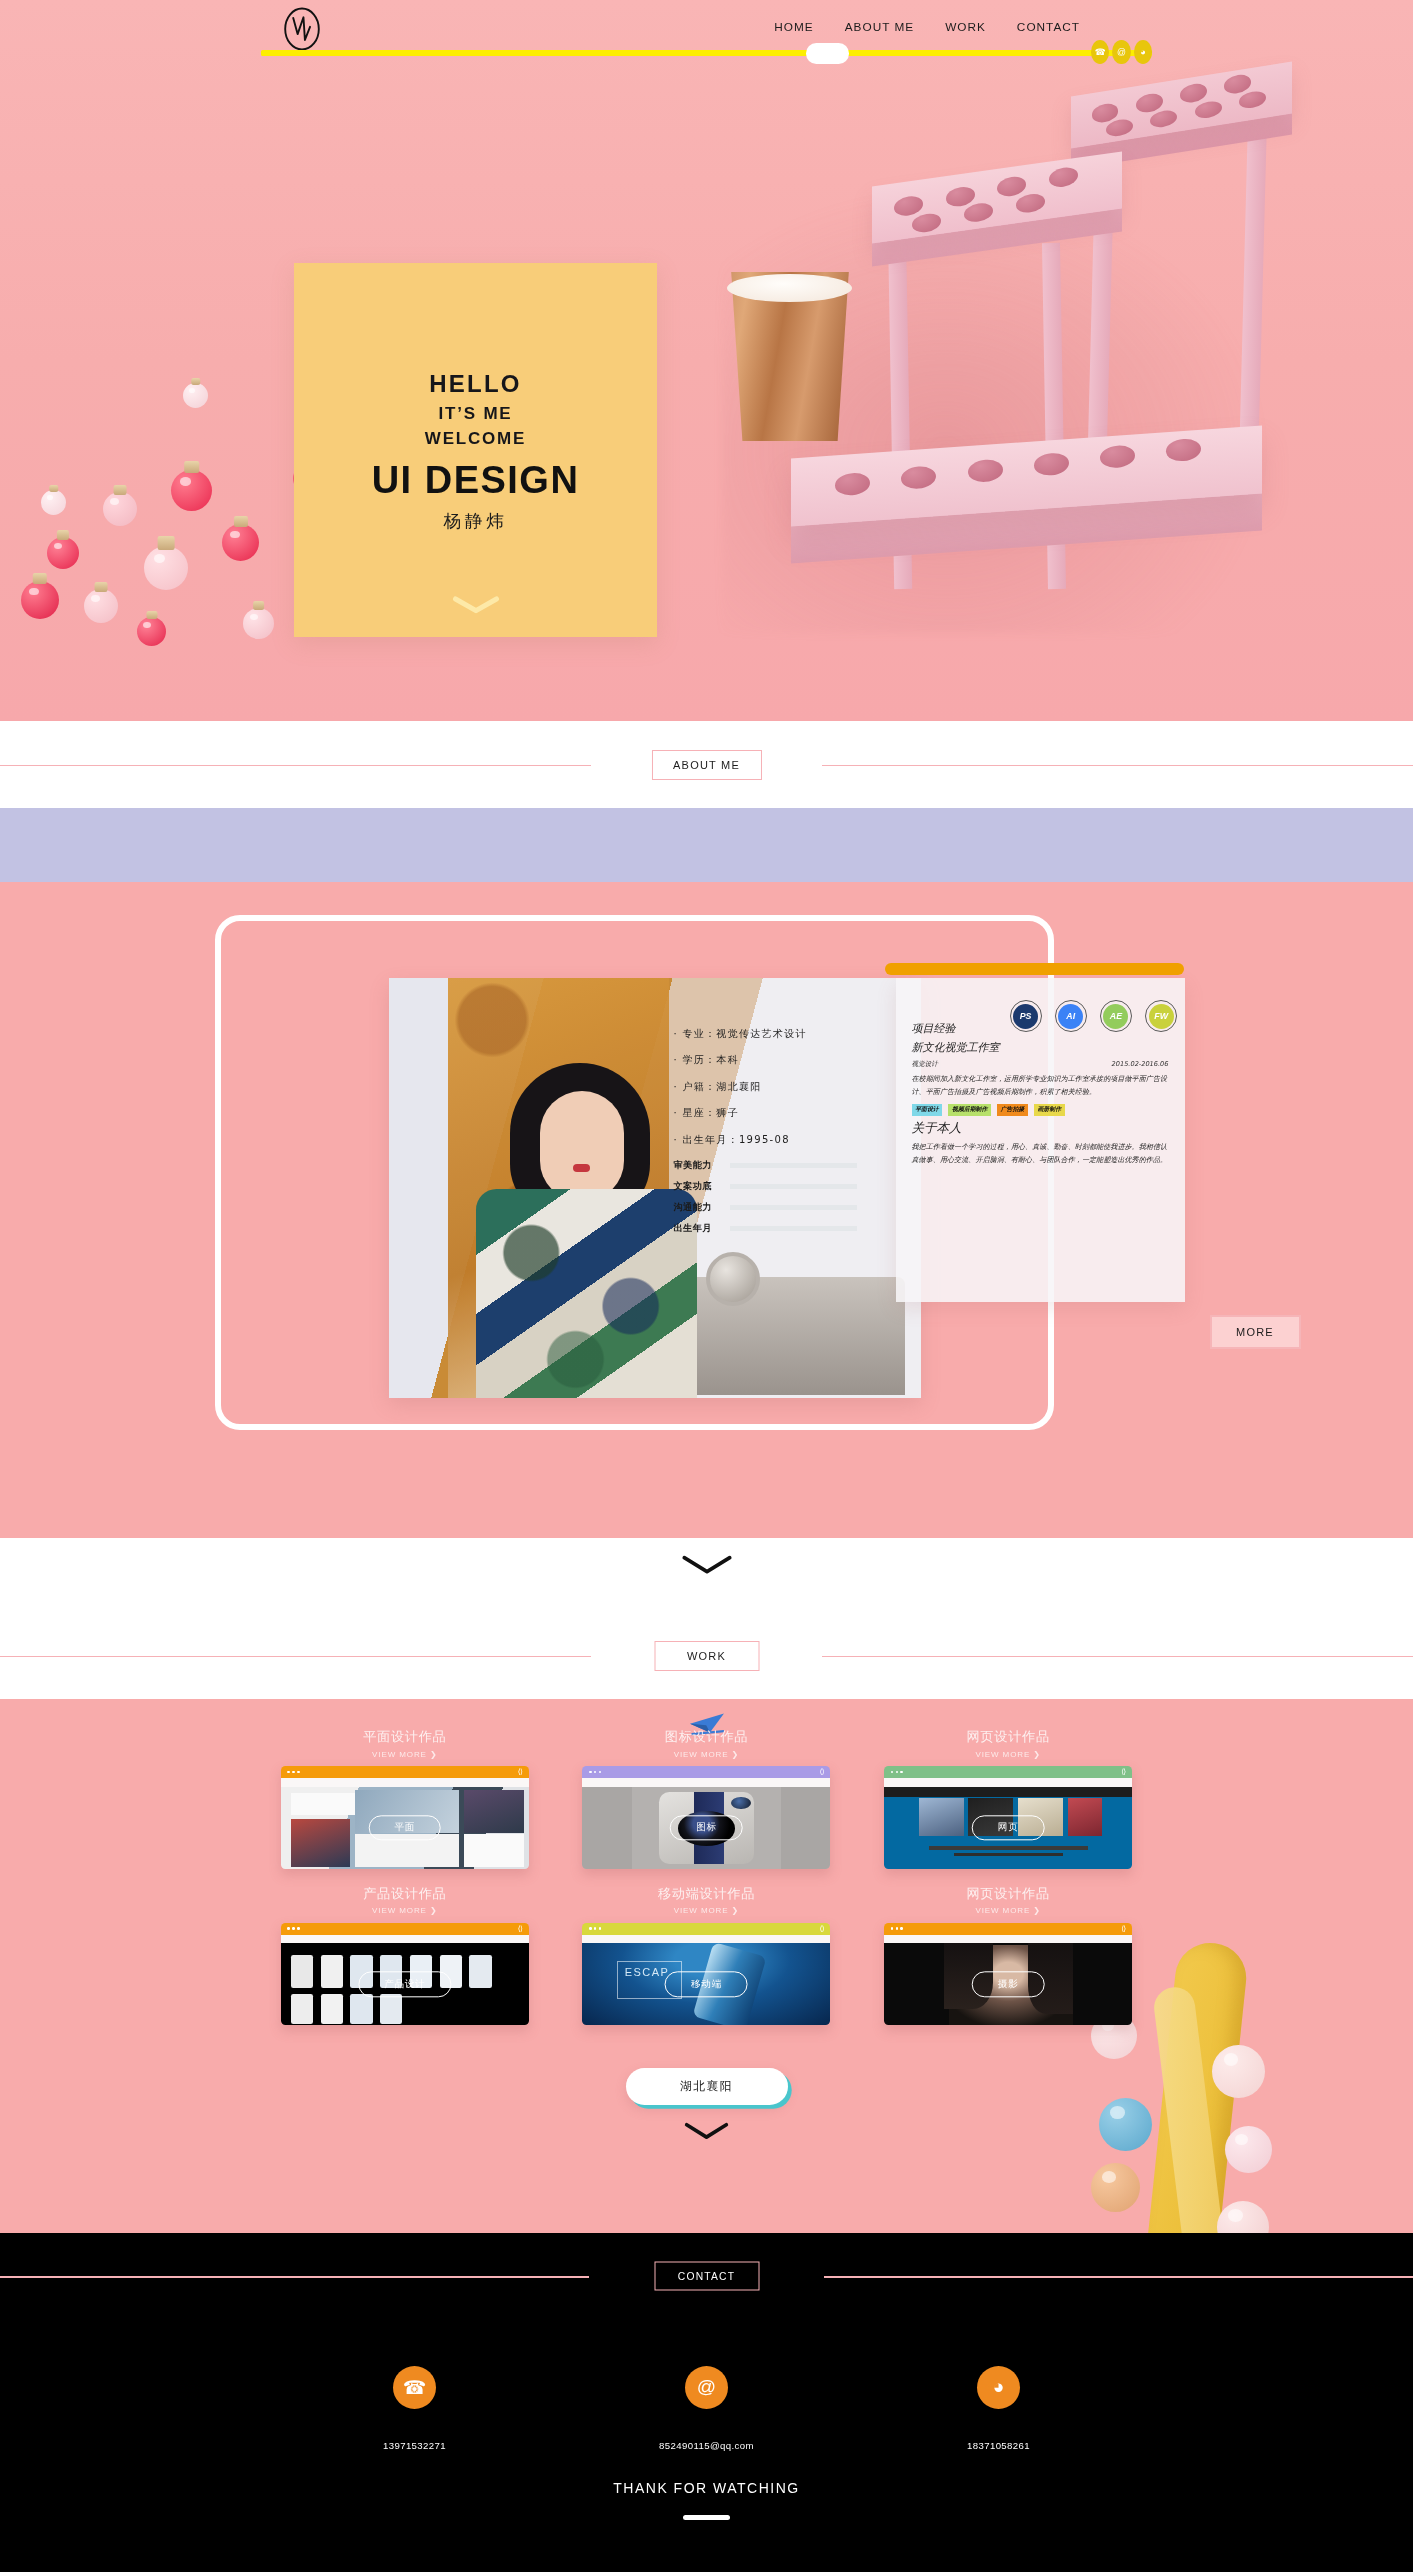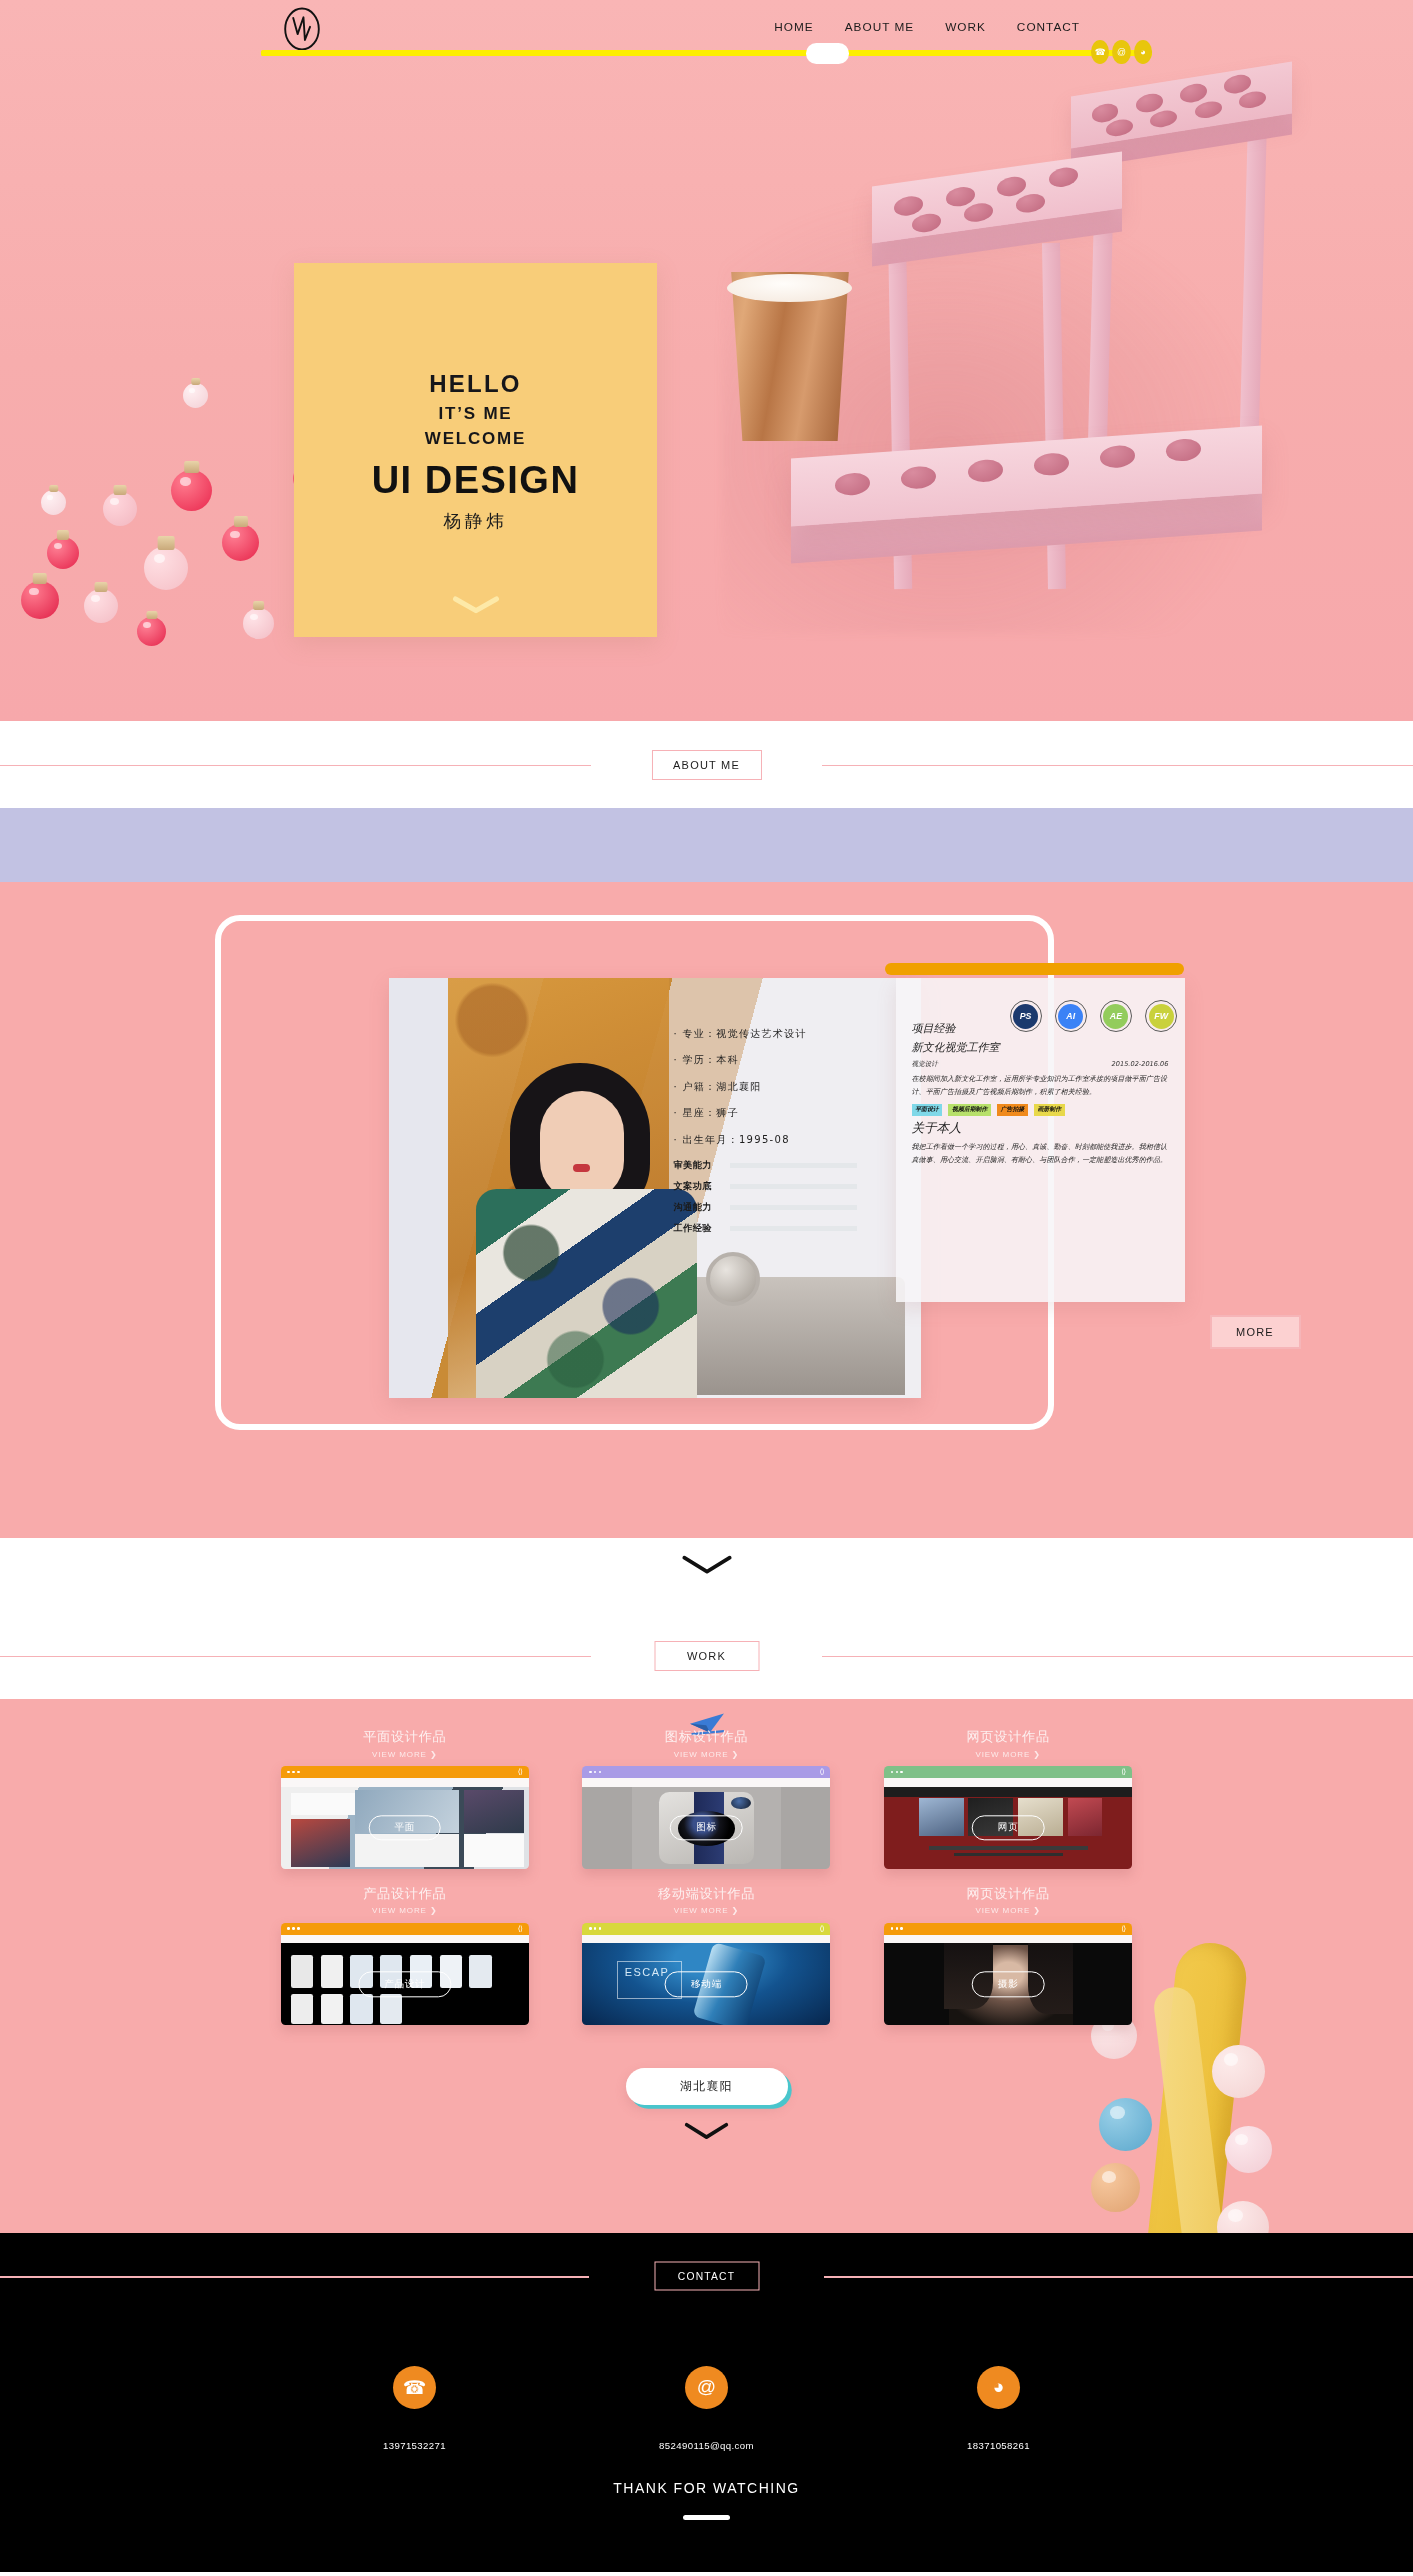--- a/index.html
+++ b/index.html
@@ -521,21 +521,21 @@
           </div>
           <div class="skill-row">
             <span class="skill-lbl">文案功底</span>
             <span class="skill-track"><span class="skill-fill" id="sk1" style="width: 86%;"></span></span>
           </div>
           <div class="skill-row">
             <span class="skill-lbl">沟通能力</span>
             <span class="skill-track"><span class="skill-fill" id="sk2" style="width: 92%;"></span></span>
           </div>
           <div class="skill-row">
-            <span class="skill-lbl">工作经验</span>
+            <span class="skill-lbl">出生年月</span>
             <span class="skill-track"><span class="skill-fill" id="sk3" style="width: 40%;"></span></span>
           </div>
         </div>
       </div>
 
       <div class="right-panel">
         <div class="right-bar"></div>
         <div class="badges">
           <span class="badge-ring">
               <span class="badge" id="bd0" style="background: rgb(28, 58, 110);">PS</span>
@@ -666,21 +666,21 @@
         <div class="browser">
           <div class="bar" id="bar2" style="background: rgb(127, 192, 136);">
             <span class="dots">
                 <i class="dot"></i>
                 <i class="dot"></i>
                 <i class="dot"></i>
               </span>
             <span class="arrows">⟨⟩</span>
           </div>
           <div class="white-strip"></div>
-          <div class="shot" style="background:#7f1d1d">
+          <div class="shot" style="background:#0369a1">
             <div style="position:absolute;left:0;top:0;width:100%;height:12%;background:#1d1d1d"></div>
             <div style="position:absolute;left:14%;top:14%;width:18%;height:46%;background:linear-gradient(160deg,#9fb7d4,#4c6180)"></div>
             <div style="position:absolute;left:34%;top:14%;width:18%;height:46%;background:linear-gradient(160deg,#1f1f1f,#3a3a3a)"></div>
             <div style="position:absolute;left:54%;top:14%;width:18%;height:46%;background:linear-gradient(160deg,#e6dfcd,#b9ad92)"></div>
             <div style="position:absolute;left:74%;top:14%;width:14%;height:46%;background:linear-gradient(160deg,#c24a52,#7c2630)"></div>
             <div style="position:absolute;left:18%;top:72%;width:64%;height:5%;background:#3a3a3a"></div>
             <div style="position:absolute;left:28%;top:81%;width:44%;height:4%;background:#2e2e2e"></div>
             <div class="pill">网页</div>
           </div>
         </div>

